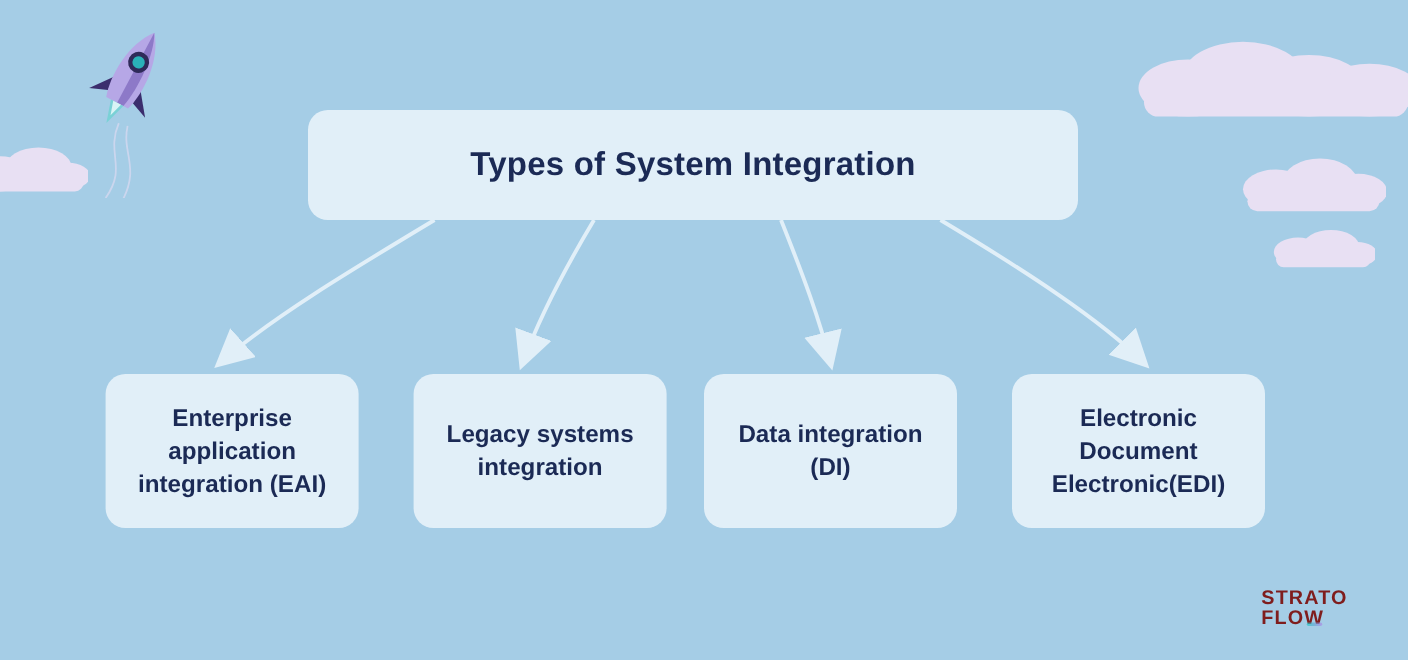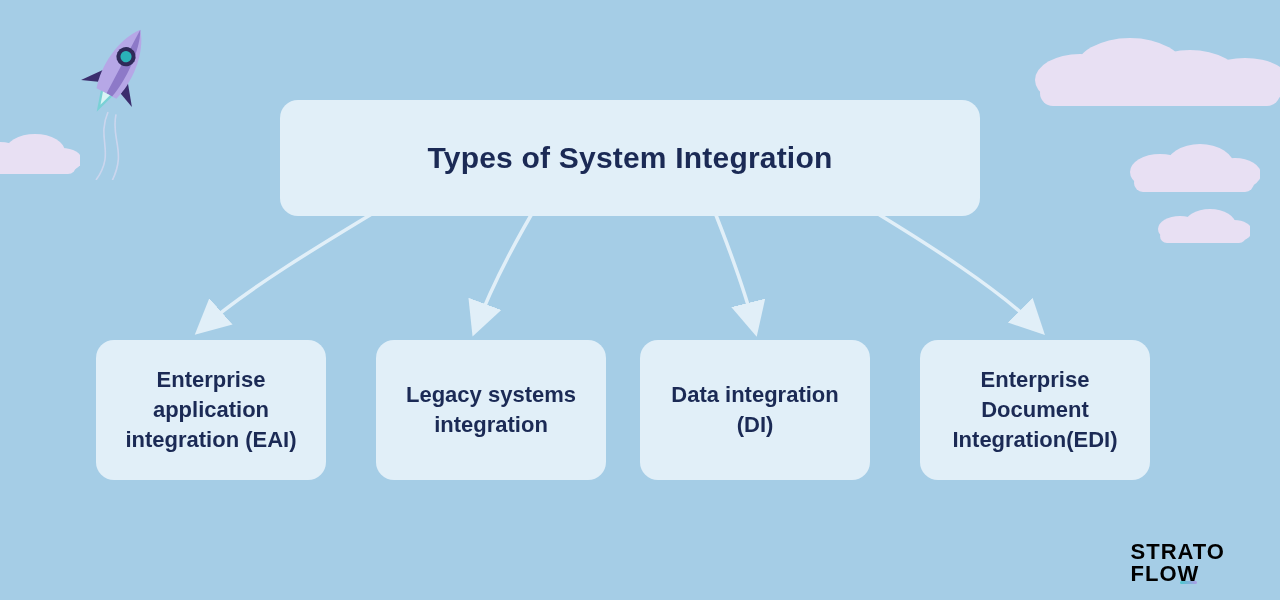--- a/index.html
+++ b/index.html
@@ -17,21 +17,21 @@
     align-items: center;
     justify-content: center;
     text-align: center;
     position: absolute;
     font-weight: 700;
   }
   .title-box {
     left: 280px;
     top: 100px;
     width: 700px;
-    height: 116px;
+    height: 100px;
     font-size: 30px;
     letter-spacing: 0.2px;
   }
   .child-box {
     top: 340px;
     width: 230px;
     height: 140px;
     font-size: 22px;
     line-height: 1.35;
     padding: 12px 14px;
@@ -44,24 +44,24 @@
   .arrows {
     position: absolute;
     left: 0; top: 0;
     width: 1280px; height: 600px;
     pointer-events: none;
   }
 
   .logo {
     position: absolute;
     right: 55px;
-    bottom: 15px;
+    bottom: 30px;
     font-weight: 800;
-    color: #000000;
-    font-size: 22px;
+    color: #7f1d1d;
+    font-size: 18px;
     letter-spacing: 1px;
     line-height: 1;
     text-align: left;
   }
   .logo .flow-w {
     display: inline-block;
     position: relative;
   }
   .logo .flow-w::after {
     content: "";
@@ -152,18 +152,18 @@
     <path d="M 710 200 C 730 250, 745 290, 755 330"></path>
     <path d="M 855 200 C 930 245, 1000 290, 1040 330"></path>
   </g>
 </svg>
 
 <div class="box title-box">Types of System Integration</div>
 
 <div class="box child-box c1">Enterprise application integration (EAI)</div>
 <div class="box child-box c2">Legacy systems integration</div>
 <div class="box child-box c3">Data integration (DI)</div>
-<div class="box child-box c4">Enterprise Document Integration(EDI)</div>
+<div class="box child-box c4">Electronic Document Electronic(EDI)</div>
 
 <div class="logo">
   <div><span>STRATO</span></div>
   <div>FLO<span class="flow-w">W</span></div>
 </div>
 
 </body></html>

